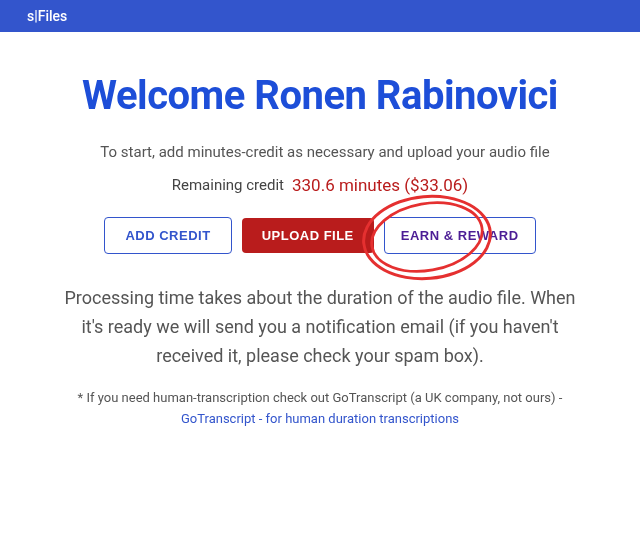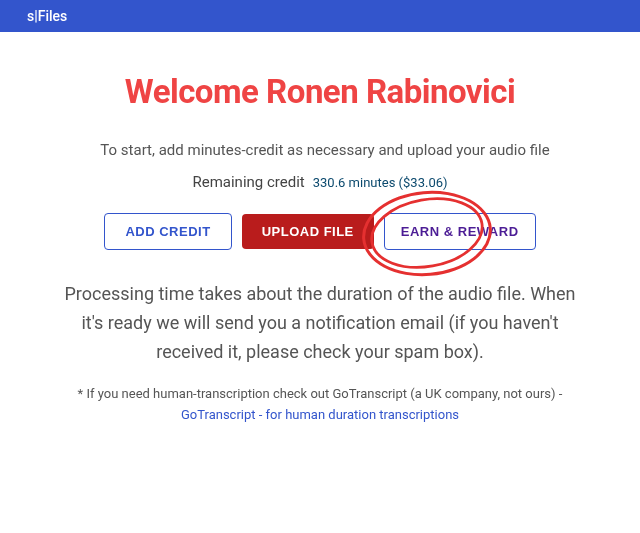--- a/index.html
+++ b/index.html
@@ -25,46 +25,46 @@
 
     .main-content {
       display: flex;
       flex-direction: column;
       align-items: center;
       padding: 40px 20px 20px;
       text-align: center;
     }
 
     .welcome-title {
-      font-size: 33px;
+      font-size: 40px;
       font-weight: 700;
-      color: #ef4444;
-      margin-bottom: 30px;
+      color: #1d4ed8;
+      margin-bottom: 24px;
       letter-spacing: -0.5px;
     }
 
     .subtitle {
       font-size: 15px;
       color: #555555;
       margin-bottom: 14px;
       margin-left: 10px;
     }
 
     .credit-info {
       font-size: 15px;
       color: #444444;
       margin-bottom: 22px;
       display: flex;
       align-items: center;
       gap: 8px;
     }
 
     .credit-amount {
-      font-size: 13px;
-      color: #0c4a6e;
+      font-size: 17px;
+      color: #b91c1c;
     }
 
     .buttons-row {
       display: flex;
       gap: 10px;
       margin-bottom: 30px;
       align-items: center;
       position: relative;
     }
 

